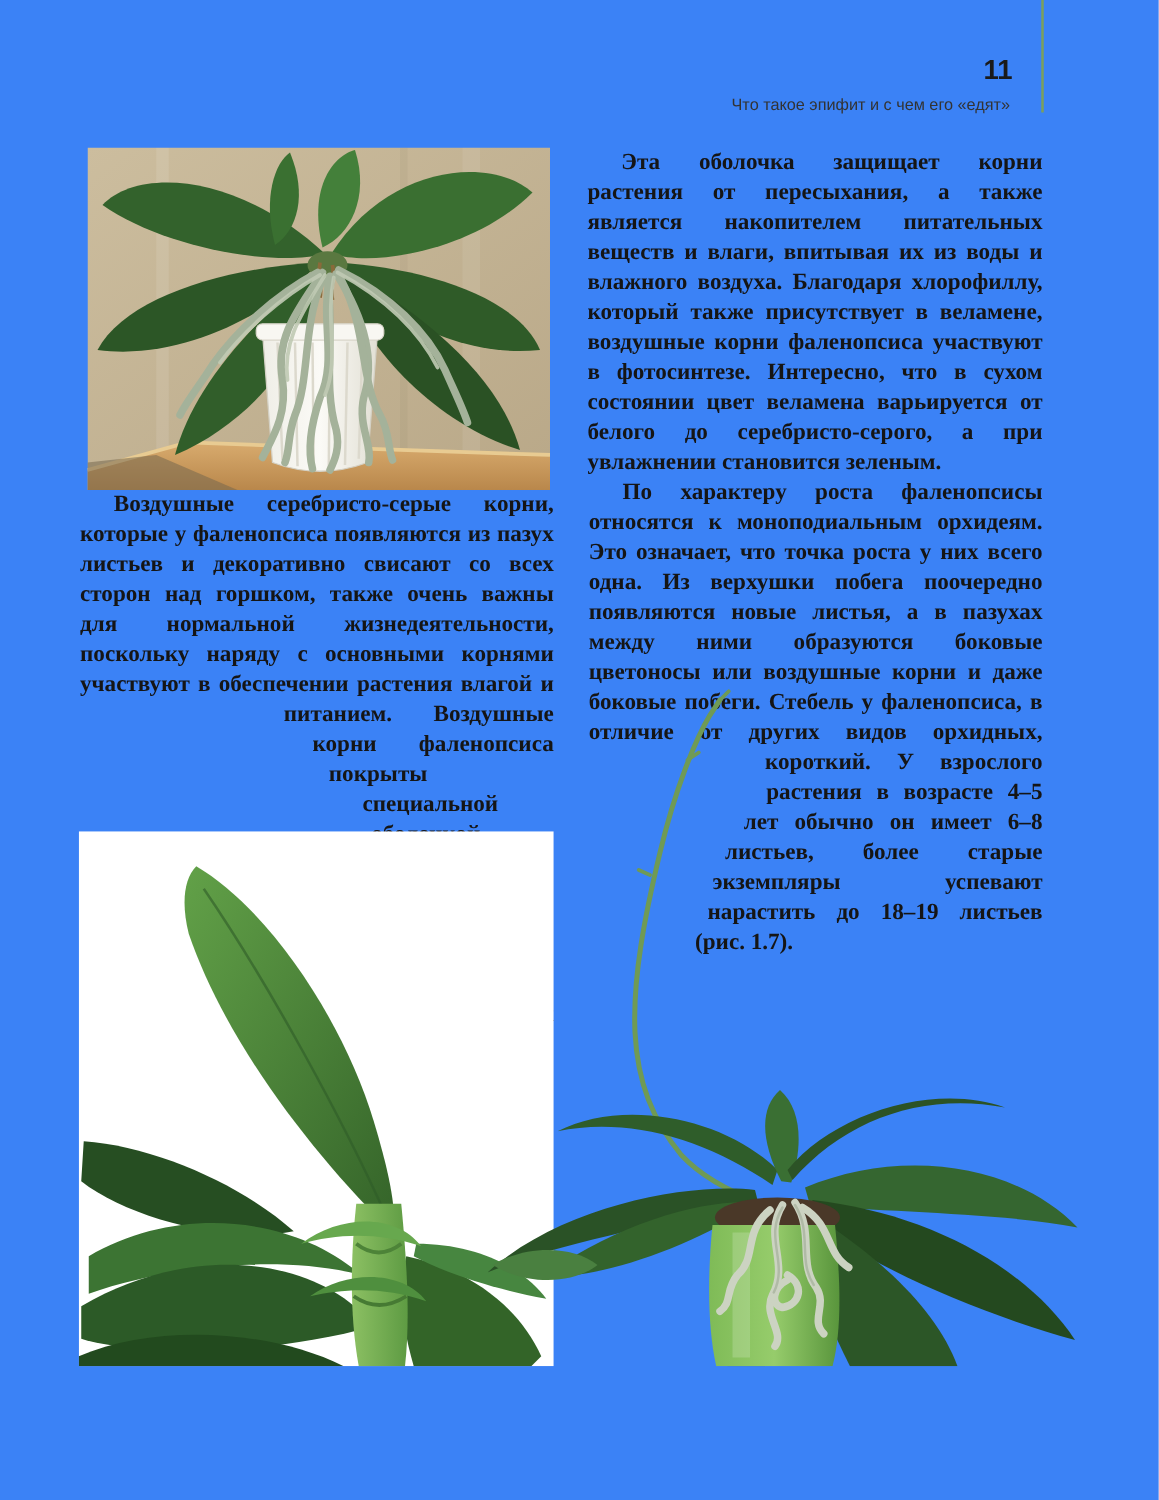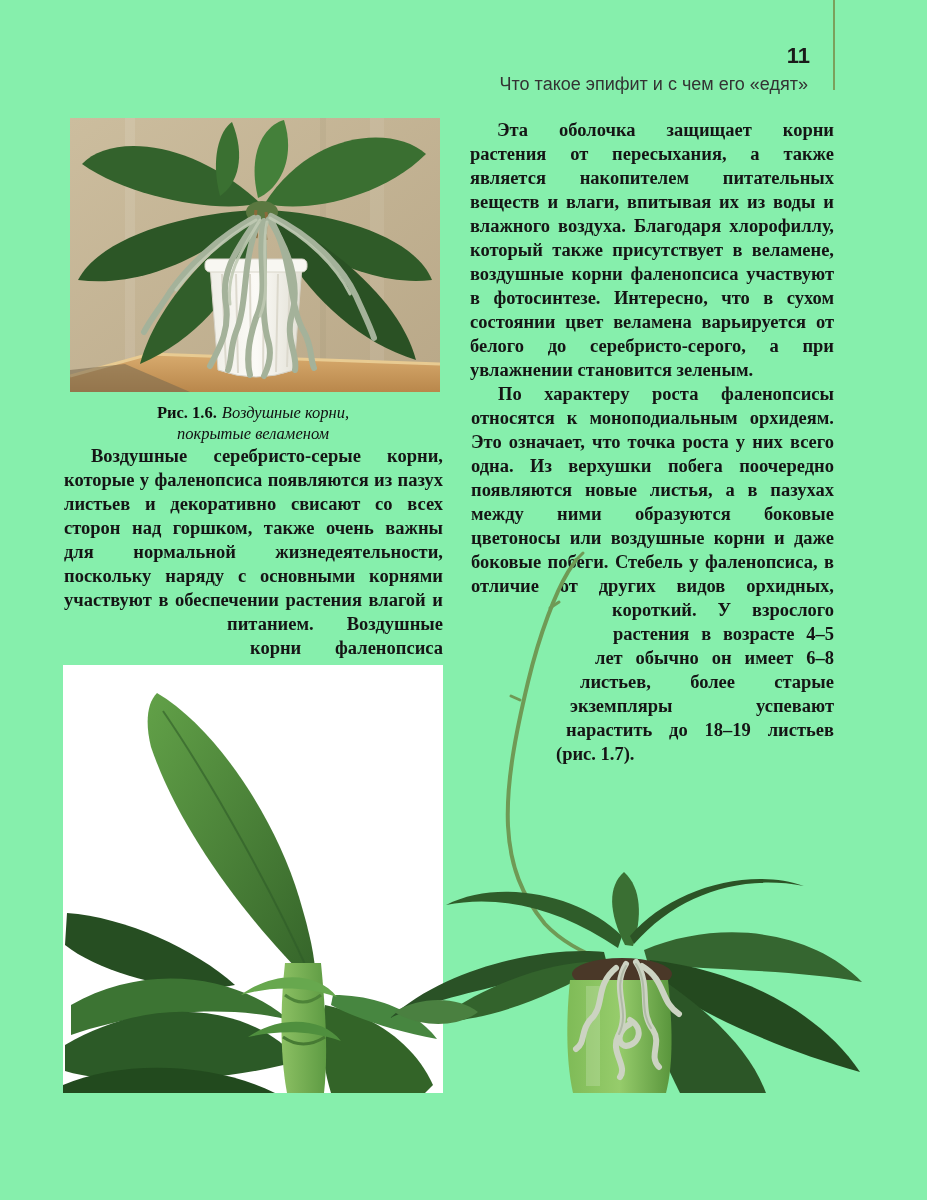--- a/index.html
+++ b/index.html
@@ -1,29 +1,29 @@
 <!DOCTYPE html>
 <html><head>
 <meta charset="utf-8">
 <style>
   html,body{margin:0;padding:0;background:#e9e9e9;}
   .page{
-    position:relative;width:927px;height:1200px;background:#86efac;
+    position:relative;width:927px;height:1200px;background:#3b82f6;
     font-family:"Liberation Serif","DejaVu Serif",serif;color:#151515;
     margin:0 auto;overflow:hidden;
   }
   .pagenum{
     position:absolute;top:44px;left:700px;width:110px;text-align:right;
     font-family:"Liberation Sans","DejaVu Sans",sans-serif;
     font-weight:bold;font-size:22px;line-height:24px;color:#1a1a1a;
   }
   .runhead{
     position:absolute;top:76px;left:420px;width:388px;text-align:right;
     font-family:"Liberation Sans","DejaVu Sans",sans-serif;
-    font-size:18px;line-height:16px;color:#333;
+    font-size:13px;line-height:16px;color:#333;
   }
   .rule-green{position:absolute;left:833px;top:0;width:2px;height:90px;}
   .col{position:absolute;text-align:justify;font-size:18.5px;line-height:24px;}
   .col-left{left:63px;top:118px;width:380px;}
   .col-right{left:470px;top:118px;width:364px;}
   p.body{margin:0;padding:0;}
   p.ind{text-indent:27px;font-weight:bold;}
   .step{float:left;clear:left;height:24px;}
   .fig16{display:block;margin:0 0 0 7px;}
   .caption{
@@ -111,23 +111,20 @@
         <path d="M203,106 C224,146 218,186 234,214 C242,228 240,240 244,250"></path>
       </g>
       <g fill="none" stroke="#c0cab4" stroke-width="3" stroke-linecap="round" opacity="0.9">
         <path d="M190,102 C172,132 156,154 160,186"></path>
         <path d="M197,104 C190,140 202,168 190,198"></path>
         <path d="M186,102 C154,120 124,148 106,172"></path>
         <path d="M200,100 C238,120 266,148 280,176"></path>
       </g>
     </svg>
 
-    <div class="caption">
-      <b>Рис. 1.6.</b><i>Воздушные корни, покрытые веламеном</i>
-    </div>
 
 
     <div class="step" style="width:1px;height:168px"></div>
     <div class="step" style="width:164px"></div>
     <div class="step" style="width:187px"></div>
     <div class="step" style="width:200px"></div>
     <div class="step" style="width:227px"></div>
     <div class="step" style="width:234px"></div>
     <div class="step" style="width:242px"></div>
     <div class="step" style="width:247px"></div>

